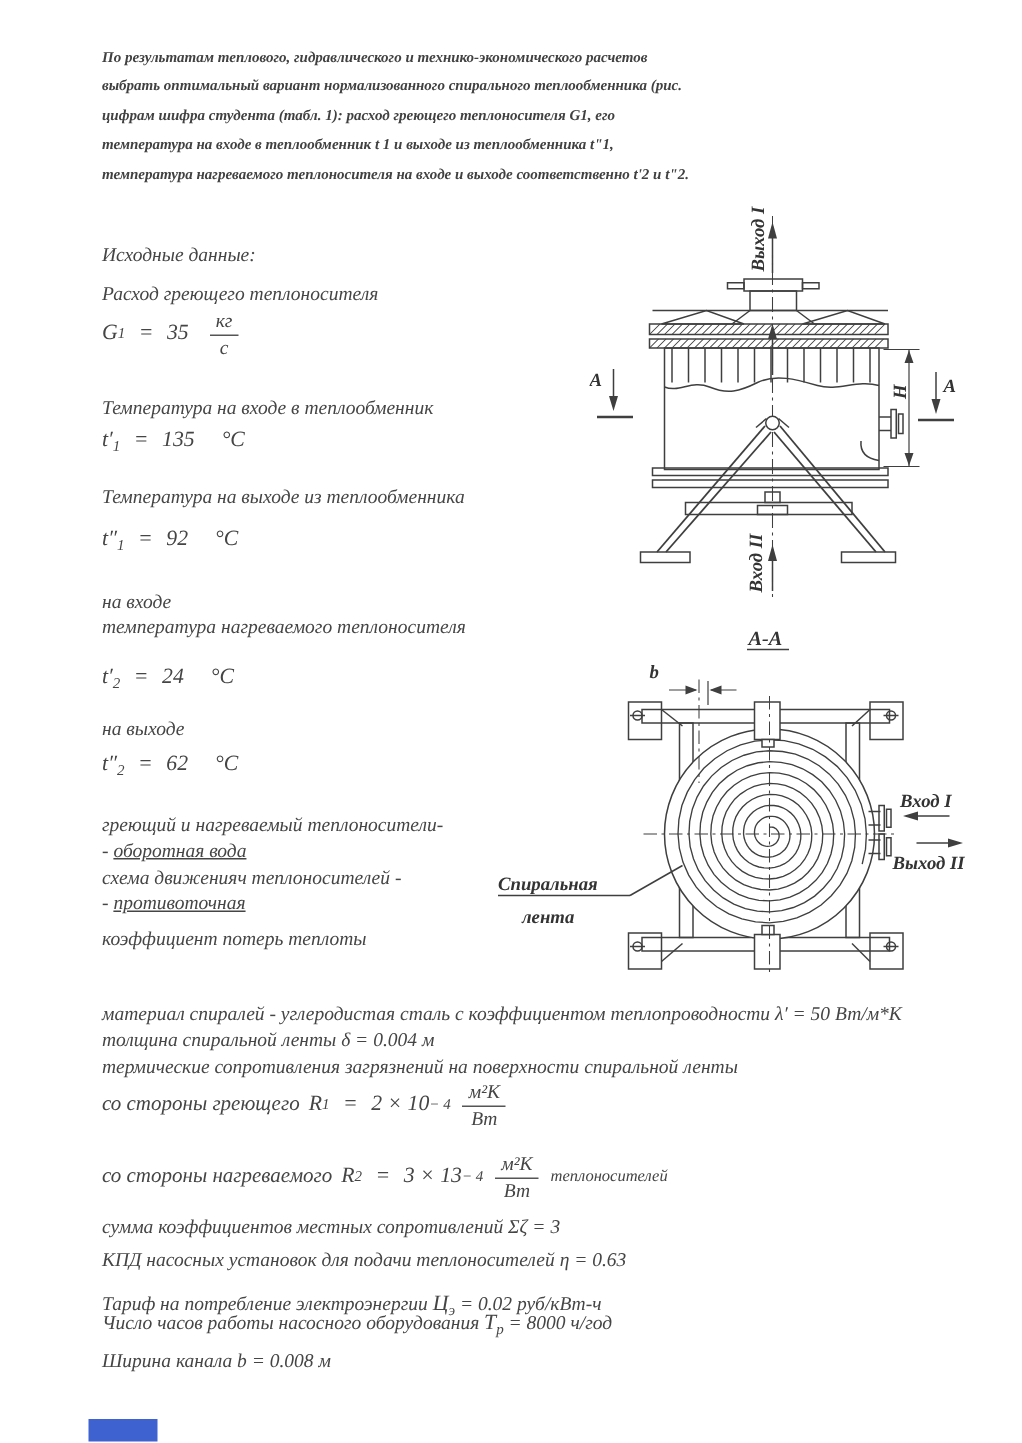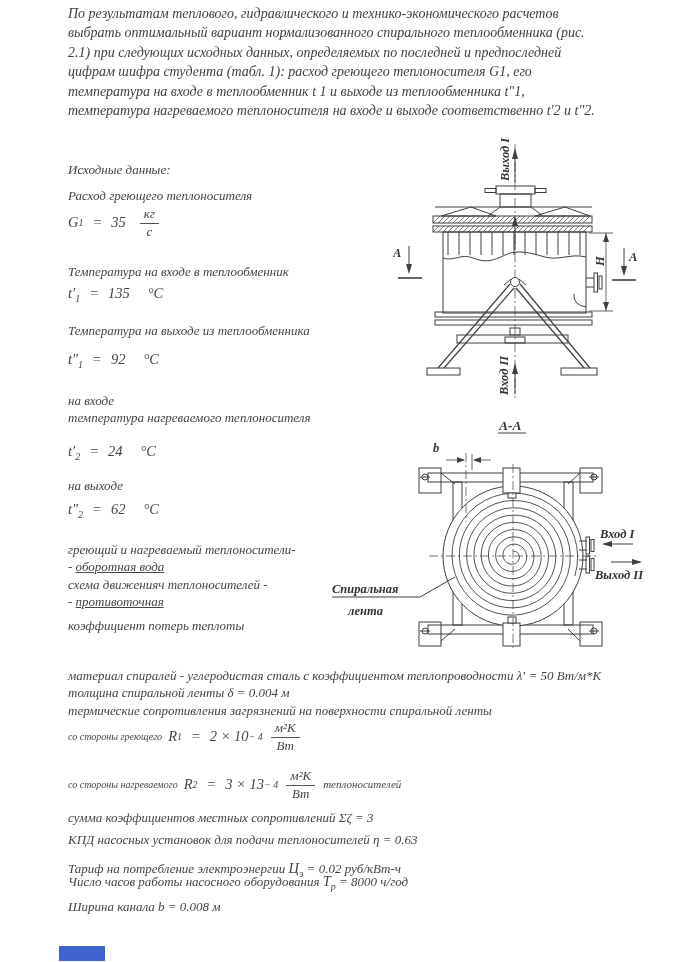--- a/index.html
+++ b/index.html
@@ -1,51 +1,50 @@
 <!DOCTYPE html>
 <html><head>
 <meta charset="utf-8">
 <style>
   * { box-sizing: border-box; }
   html,body { margin:0; padding:0; background:#ffffff; }
   .page { position:relative; width:681px; height:962px; background:#fff; overflow:hidden;
           font-family:"Liberation Serif", serif; font-style:italic; color:#454545; }
-  .intro { position:absolute; left:68px; top:4px; font-size:14px; line-height:19.4px; color:#414141; white-space:nowrap; }
+  .intro { position:absolute; left:68px; top:29px; font-size:10px; line-height:19.4px; color:#414141; white-space:nowrap;font-weight:bold; }
   .col   { position:absolute; left:68px; top:146px; width:335px; }
   .bottom{ position:absolute; left:68px; top:664px; width:605px; }
   .line  { position:absolute; left:0; font-size:13px; line-height:17.4px; white-space:nowrap; }
   .line > div { white-space:nowrap; }
   .formula { font-size:14.5px; display:flex; align-items:center; height:34px; white-space:nowrap; }
   .fvar { font-size:14.5px; }
   sub { font-size:10px; }
   sup.exp { font-size:10px; }
   .eq  { display:inline-block; padding:0 9px; }
   .eq2 { display:inline-block; padding:0 5px; }
   .unit { margin-left:18px; }
   .frac { display:inline-block; vertical-align:middle; text-align:center; margin-left:14px; line-height:1.08; font-size:13px; }
   .frac .num { display:block; border-bottom:1px solid #555; padding:0 4px 1px; }
   .frac .den { display:block; padding-top:1px; }
   .u { text-decoration:underline; }
-  .rlbl { font-size:10px; margin-right:6px; }
+  .rlbl { font-size:14px; margin-right:6px; }
   .rsuf { font-size:11px; margin-left:8px; }
   svg.drawing { position:absolute; }
   svg.drawing .stk { stroke:#3f3f3f; fill:none; stroke-width:1; }
   svg.drawing text { font-family:"Liberation Serif",serif; font-style:italic; font-weight:bold; fill:#333; }
   .dlabel { font-size:12.5px; }
   .region-box { position:absolute; left:59px; top:946px; width:46px; height:15px; background:#3e63d0; }
 </style>
 </head>
 <body>
 
 <div class="page">
 
   <div class="intro">
     <div>По результатам теплового, гидравлического и технико-экономического расчетов</div>
     <div>выбрать оптимальный вариант нормализованного спирального теплообменника (рис.</div>
-    <div>2.1) при следующих исходных данных, определяемых по последней и предпоследней</div>
     <div>цифрам шифра студента (табл. 1): расход греющего теплоносителя G1, его</div>
     <div>температура на входе в теплообменник t 1 и выходе из теплообменника t"1,</div>
     <div>температура нагреваемого теплоносителя на входе и выходе соответственно t'2 и t"2.</div>
   </div>
 
   <div class="col">
     <div class="line" style="top:15px">Исходные данные:</div>
 
     <div class="line" style="top:41px">Расход греющего теплоносителя</div>
     <div class="formula line" style="top:60px">

